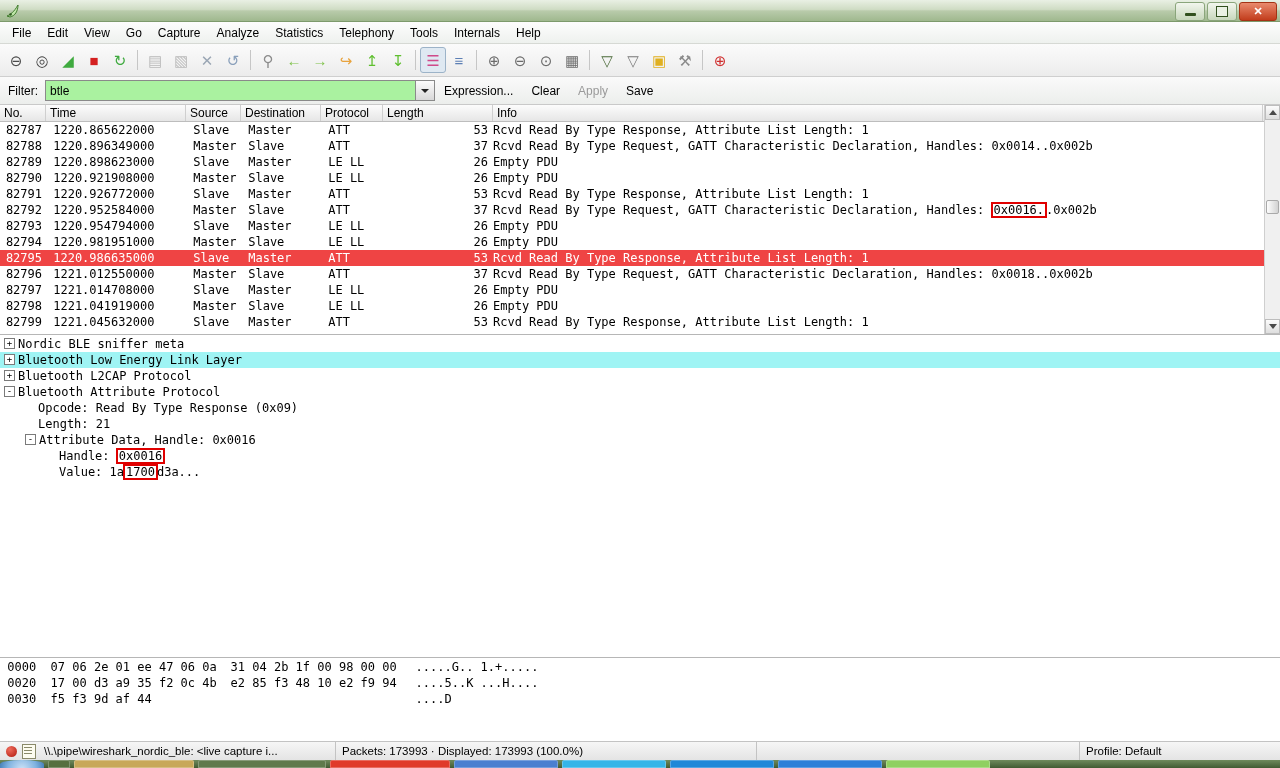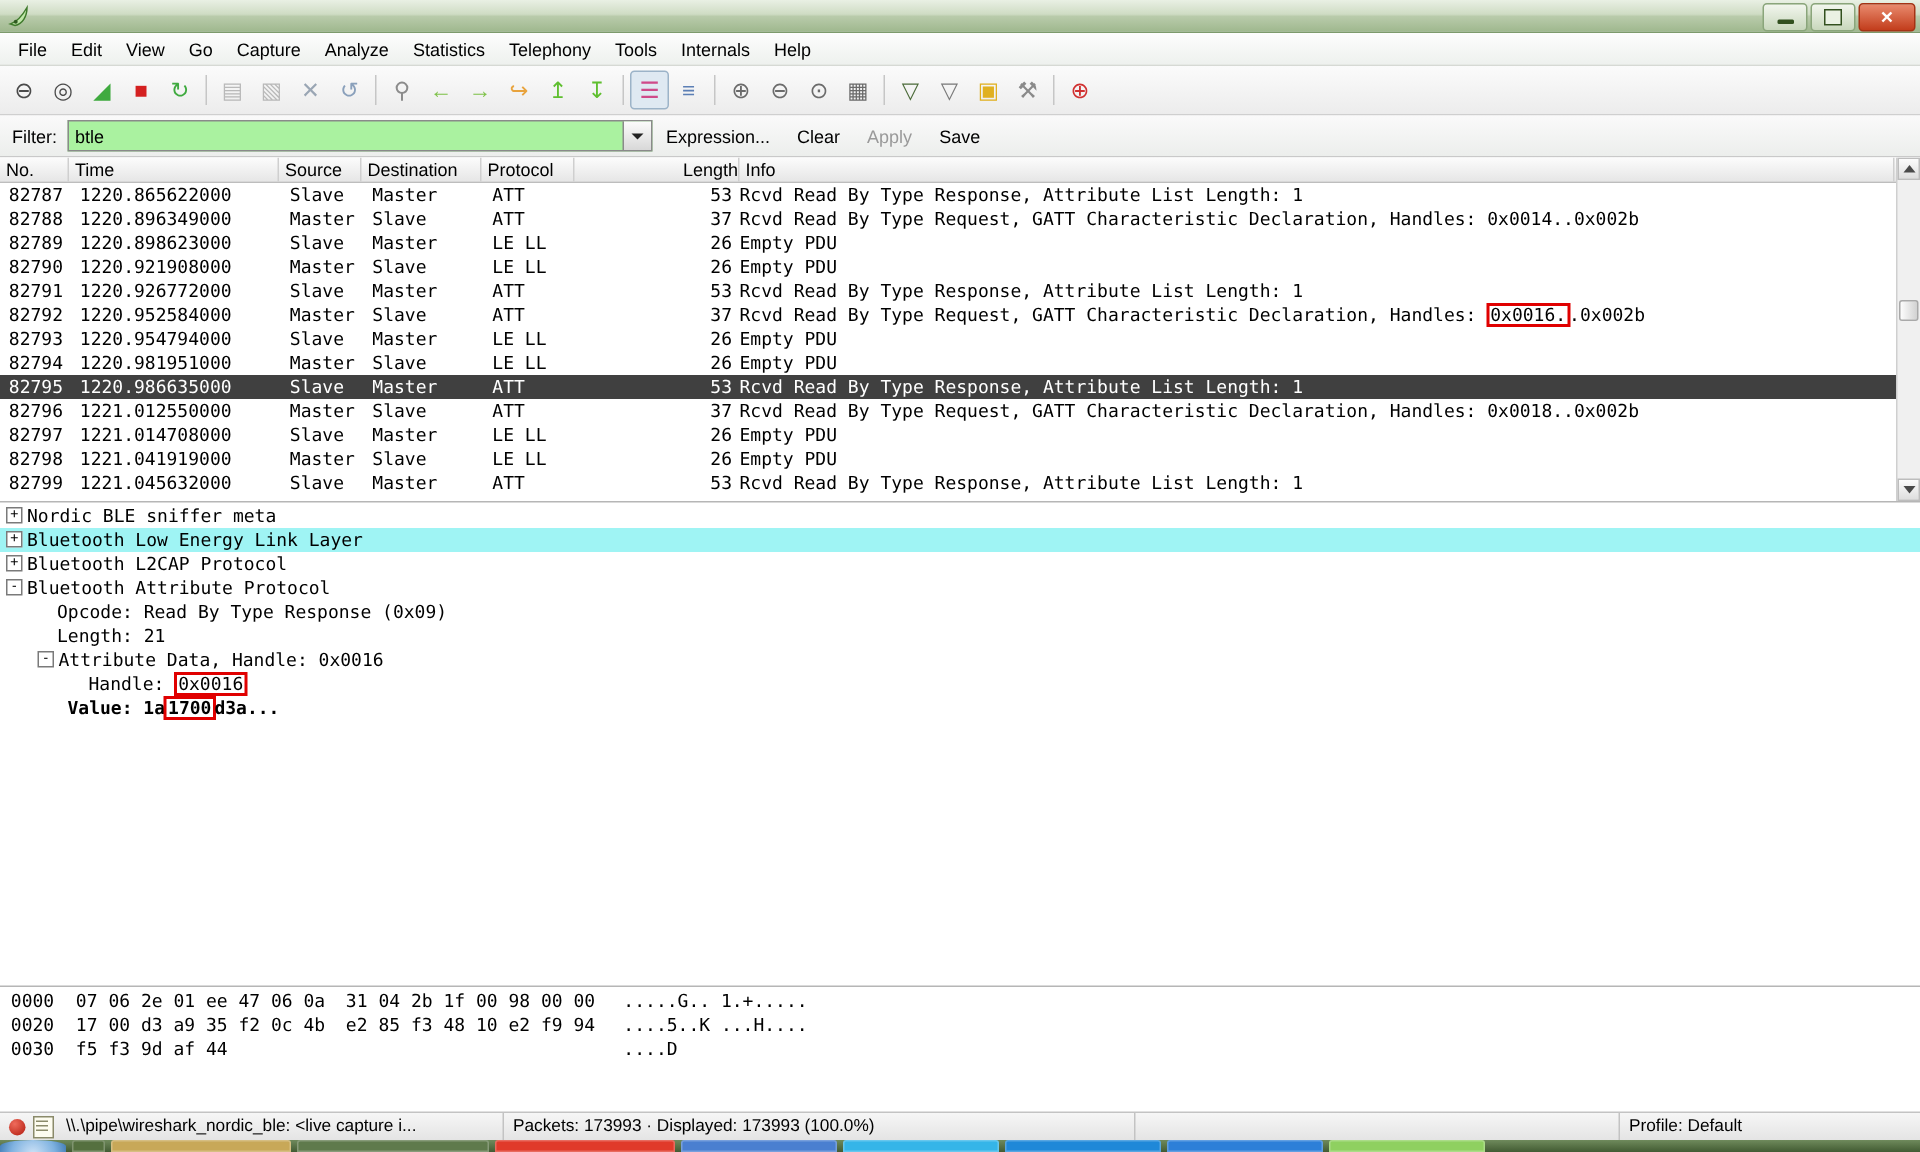--- a/index.html
+++ b/index.html
@@ -92,21 +92,21 @@
   .phead{
     height:17px;background:linear-gradient(to bottom,#fcfcfc,#e6e6e6);
     border-bottom:1px solid #bdbdbd;display:flex;box-sizing:border-box;position:relative;
   }
   .phcell{
     font-size:12px;color:#000;padding-left:4px;box-sizing:border-box;
     border-right:1px solid #cfcfcf;height:16px;line-height:16px;overflow:hidden;white-space:nowrap;
   }
   .prows{font-family:"DejaVu Sans Mono","Liberation Mono",monospace;font-size:12px;}
   .prow{height:16px;line-height:16px;display:flex;white-space:nowrap;color:#000;}
-  .prow.sel{background:#404040;color:#fff;}
+  .prow.sel{background:#ef4444;color:#fff;}
   .pc{overflow:hidden;box-sizing:border-box;white-space:pre;}
   .pc.num{text-align:right;padding-right:4px;}
   .pc.len{text-align:right;padding-right:5px;}
   .redbox{border:2px solid #e00000;padding:0 1px;margin:0 -1px;display:inline-block;line-height:12px;}
 
   
   .vscroll{
     position:absolute;right:0;top:0;width:16px;height:100%;
     background:#f0f0f0;border-left:1px solid #cfcfcf;box-sizing:border-box;
   }
@@ -301,21 +301,21 @@
     <div class="fbtn">Save</div>
   </div>
 
   <div class="plist">
     <div class="phead" id="plist-head">
         <div class="phcell" style="width: 46px;">No.</div>
         <div class="phcell" style="width: 140px;">Time</div>
         <div class="phcell" style="width: 55px;">Source</div>
         <div class="phcell" style="width: 80px;">Destination</div>
         <div class="phcell" style="width: 62px;">Protocol</div>
-        <div class="phcell" style="width: 110px; text-align: right;">Length</div>
+        <div class="phcell" style="width: 110px;">Length</div>
         <div class="phcell" style="width: 770px;">Info</div>
       </div>
     <div class="prows" id="plist-rows">
         <div class="prow">
           <div class="pc num" style="width: 46px;">82787</div>
           <div class="pc " style="width: 140px;"> 1220.865622000</div>
           <div class="pc " style="width: 55px;"> Slave</div>
           <div class="pc " style="width: 80px;"> Master</div>
           <div class="pc " style="width: 62px;"> ATT</div>
           <div class="pc len" style="width: 110px;">53</div>
@@ -445,21 +445,21 @@
   <div class="pdetail">
     <div id="detail-lines">
         <div class="dline" style="padding-left: 4px;"><span class="expander">+</span><span>Nordic BLE sniffer meta</span></div>
         <div class="dline hl" style="padding-left: 4px;"><span class="expander">+</span><span>Bluetooth Low Energy Link Layer</span></div>
         <div class="dline" style="padding-left: 4px;"><span class="expander">+</span><span>Bluetooth L2CAP Protocol</span></div>
         <div class="dline" style="padding-left: 4px;"><span class="expander">-</span><span>Bluetooth Attribute Protocol</span></div>
         <div class="dline" style="padding-left: 25px;"><span style="display: inline-block; width: 13px;"></span><span>Opcode: Read By Type Response (0x09)</span></div>
         <div class="dline" style="padding-left: 25px;"><span style="display: inline-block; width: 13px;"></span><span>Length: 21</span></div>
         <div class="dline" style="padding-left: 25px;"><span class="expander">-</span><span>Attribute Data, Handle: 0x0016</span></div>
         <div class="dline" style="padding-left: 46px;"><span style="display: inline-block; width: 13px;"></span><span>Handle: <span class="redbox">0x0016</span></span></div>
-        <div class="dline" style="padding-left: 32px; font-weight: bold;"><span style="display: inline-block; width: 13px;"></span><span>Value: 1a<span class="redbox">1700</span>d3a...</span></div>
+        <div class="dline" style="padding-left: 46px;"><span style="display: inline-block; width: 13px;"></span><span>Value: 1a<span class="redbox">1700</span>d3a...</span></div>
       </div>
 
   </div>
 
   <div class="phex">
     <div id="hex-lines">
         <div class="hline"><span> 0000  </span><span style="display: inline-block; width: 180px;">07 06 2e 01 ee 47 06 0a</span><span style="display: inline-block; width: 185px;">31 04 2b 1f 00 98 00 00</span><span>.....G.. 1.+.....</span></div>
         <div class="hline"><span> 0020  </span><span style="display: inline-block; width: 180px;">17 00 d3 a9 35 f2 0c 4b</span><span style="display: inline-block; width: 185px;">e2 85 f3 48 10 e2 f9 94</span><span>....5..K ...H....</span></div>
         <div class="hline"><span> 0030  </span><span style="display: inline-block; width: 180px;">f5 f3 9d af 44</span><span style="display: inline-block; width: 185px;"></span><span>....D</span></div>
       </div>

